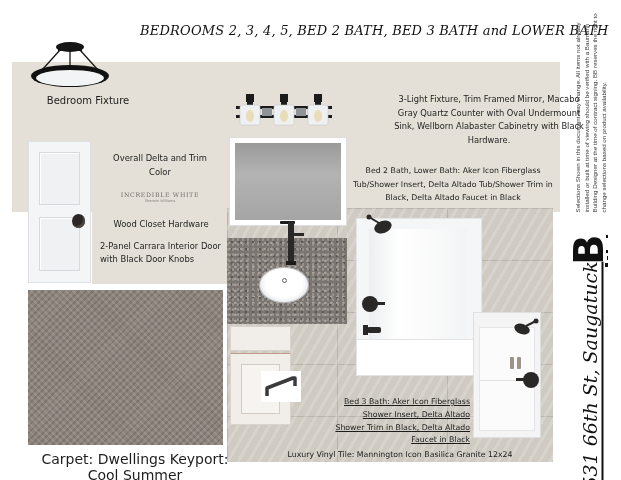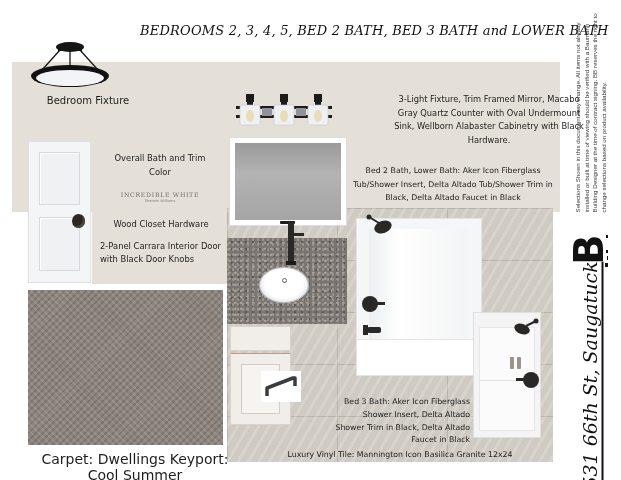--- a/index.html
+++ b/index.html
@@ -152,21 +152,21 @@
   .stall {
     left: 473px; top: 312px; width: 68px; height: 126px; background: #f4f4f5;
     border: 1px solid #dedfe1;
   }
   .stall-inner { position: absolute; left: 5px; top: 14px; width: 56px; height: 104px; background: #fbfbfb; border: 1px solid #e6e6e8; }
   .stall-shelf { position: absolute; left: 0; top: 52px; width: 100%; height: 1px; background: #e1e2e4; }
 
   .shower-svg { position: absolute; }
 
   .bed2-text { left: 352px; top: 164px; width: 202px; font-size: 7.8px; line-height: 13.5px; text-align: center; }
-  .bed3-text { left: 334px; top: 396px; width: 136px; font-size: 7.8px; line-height: 12.8px; text-align: right; }
+  .bed3-text { left: 334px; top: 396px; width: 136px; font-size: 7.8px; line-height: 12.8px; text-align: right; text-decoration: underline; }
   .lvt-label { left: 240px; top: 450px; width: 320px; font-size: 7.8px; text-align: center; }
 </style>
 </head>
 <body>
 
 <div class="abs title">BEDROOMS 2, 3, 4, 5, BED 2 BATH, BED 3 BATH and LOWER BATH</div>
 
 <div class="abs beige-main"></div>
 <div class="abs beige-sub"></div>
 
@@ -224,21 +224,21 @@
   <rect x="62" y="16" width="10" height="8" fill="#8f9296"></rect>
 </svg>
 <div class="abs label vanity-text">3-Light Fixture, Trim Framed Mirror, Macabo Gray Quartz Counter with Oval Undermount Sink, Wellborn Alabaster Cabinetry with Black Hardware.</div>
 
 <div class="abs door">
   <div class="door-panel" style="top:10px;height:53px;"></div>
   <div class="door-panel" style="top:75px;height:54px;"></div>
   <div class="knob"></div>
 </div>
 
-<div class="abs label wall-text">Overall Bath and Trim Color</div>
+<div class="abs label wall-text">Overall Delta and Trim Color</div>
 <div class="abs paint-name">INCREDIBLE WHITE</div>
 <div class="abs paint-brand">Sherwin Williams</div>
 <div class="abs label closet-text">Wood Closet Hardware</div>
 <div class="abs label door-text">2-Panel Carrara Interior Door with Black Door Knobs</div>
 
 <div class="abs carpet"></div>
 <div class="abs label carpet-label">Carpet: Dwellings Keyport: Cool Summer</div>
 
 <div class="abs tile"></div>
 

